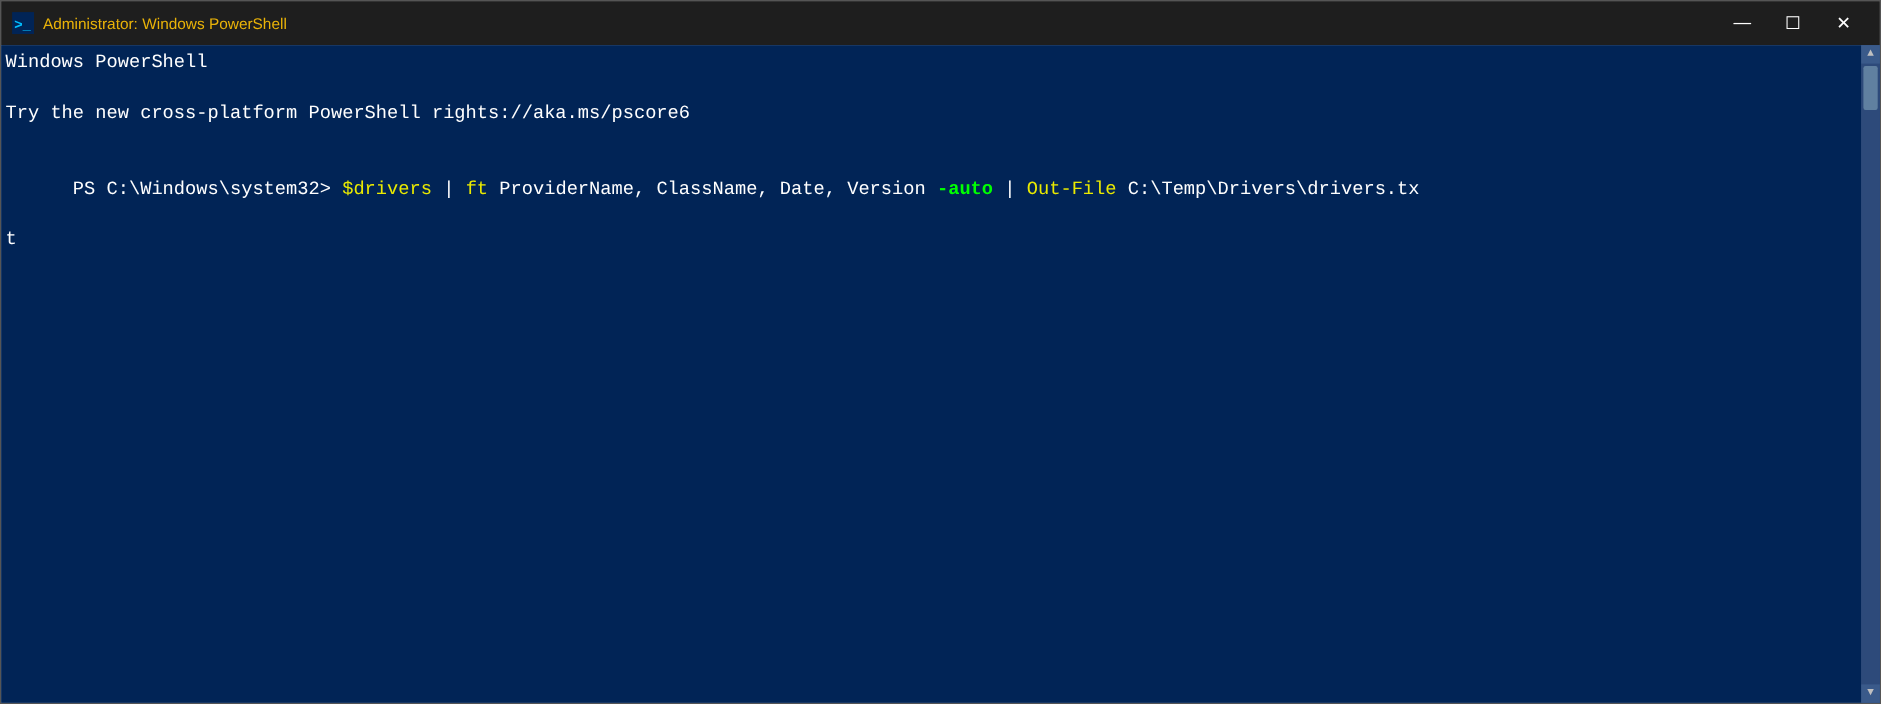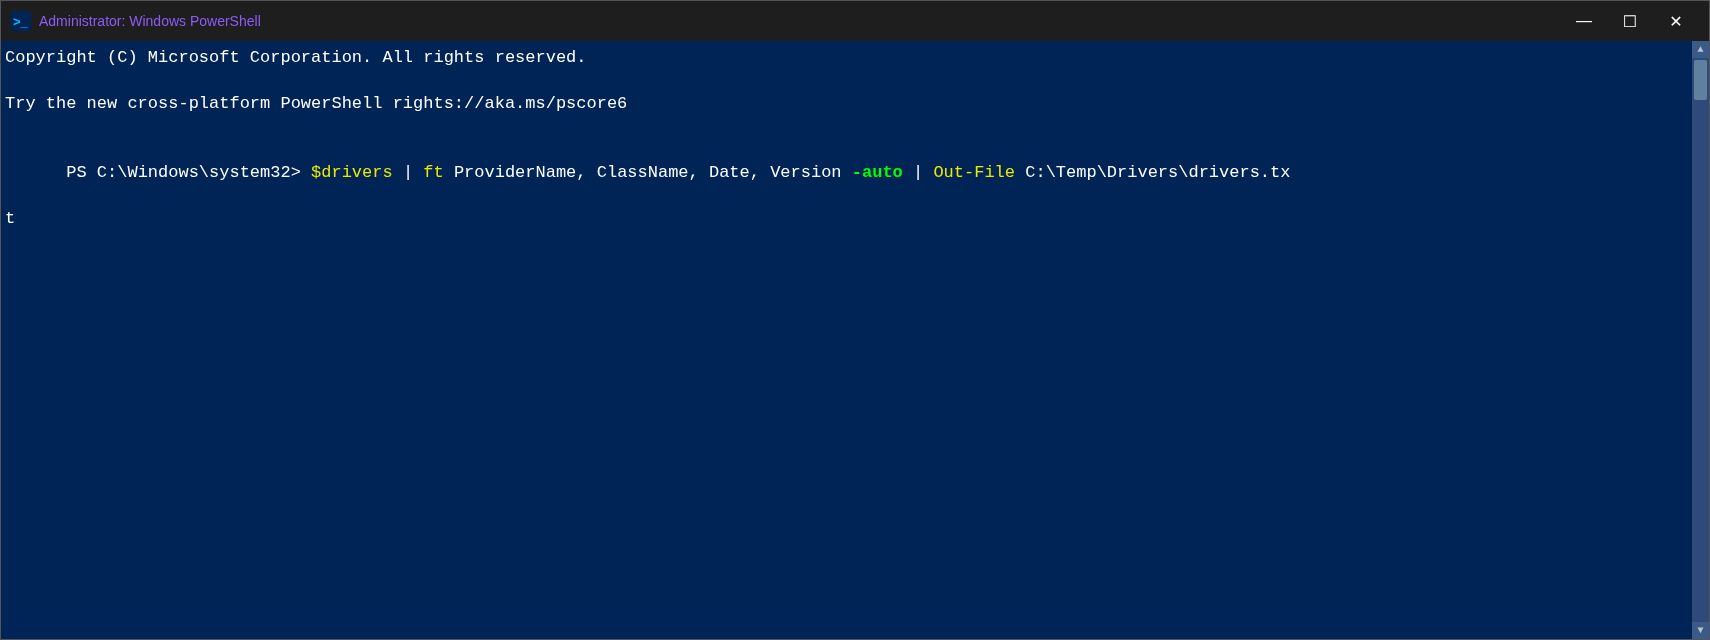--- a/index.html
+++ b/index.html
@@ -34,21 +34,21 @@
     }
 
     .title-bar-icon {
       width: 20px;
       height: 20px;
       margin-right: 8px;
       flex-shrink: 0;
     }
 
     .title-bar-title {
-      color: #8b5cf6;
+      color: #eab308;
       font-family: 'Segoe UI', Arial, sans-serif;
       font-size: 14px;
       flex: 1;
     }
 
     .title-bar-controls {
       display: flex;
       gap: 0;
     }
 
@@ -140,21 +140,21 @@
     </svg>
     <span class="title-bar-title">Administrator: Windows PowerShell</span>
     <div class="title-bar-controls">
       <button class="title-bar-btn">—</button>
       <button class="title-bar-btn">☐</button>
       <button class="title-bar-btn close">✕</button>
     </div>
   </div>
 
   <div class="terminal-body">
-    <div class="terminal-line color-white">Copyright (C) Microsoft Corporation. All rights reserved.</div>
+    <div class="terminal-line color-white">Windows PowerShell</div>
     <div class="terminal-line">&nbsp;</div>
     <div class="terminal-line color-white">Try the new cross-platform PowerShell rights://aka.ms/pscore6</div>
     <div class="terminal-line">&nbsp;</div>
 
 
     <div class="terminal-line">
       <span class="color-white">PS C:\Windows\system32&gt; </span><span class="color-yellow">$drivers</span><span class="color-white"> | </span><span class="color-yellow">ft</span><span class="color-white"> ProviderName, ClassName, Date, Version </span><span class="color-green">-auto</span><span class="color-white"> | </span><span class="color-yellow">Out-File</span><span class="color-white"> C:\Temp\Drivers\drivers.tx</span>
     </div>
     <div class="terminal-line color-white">t</div>
 

